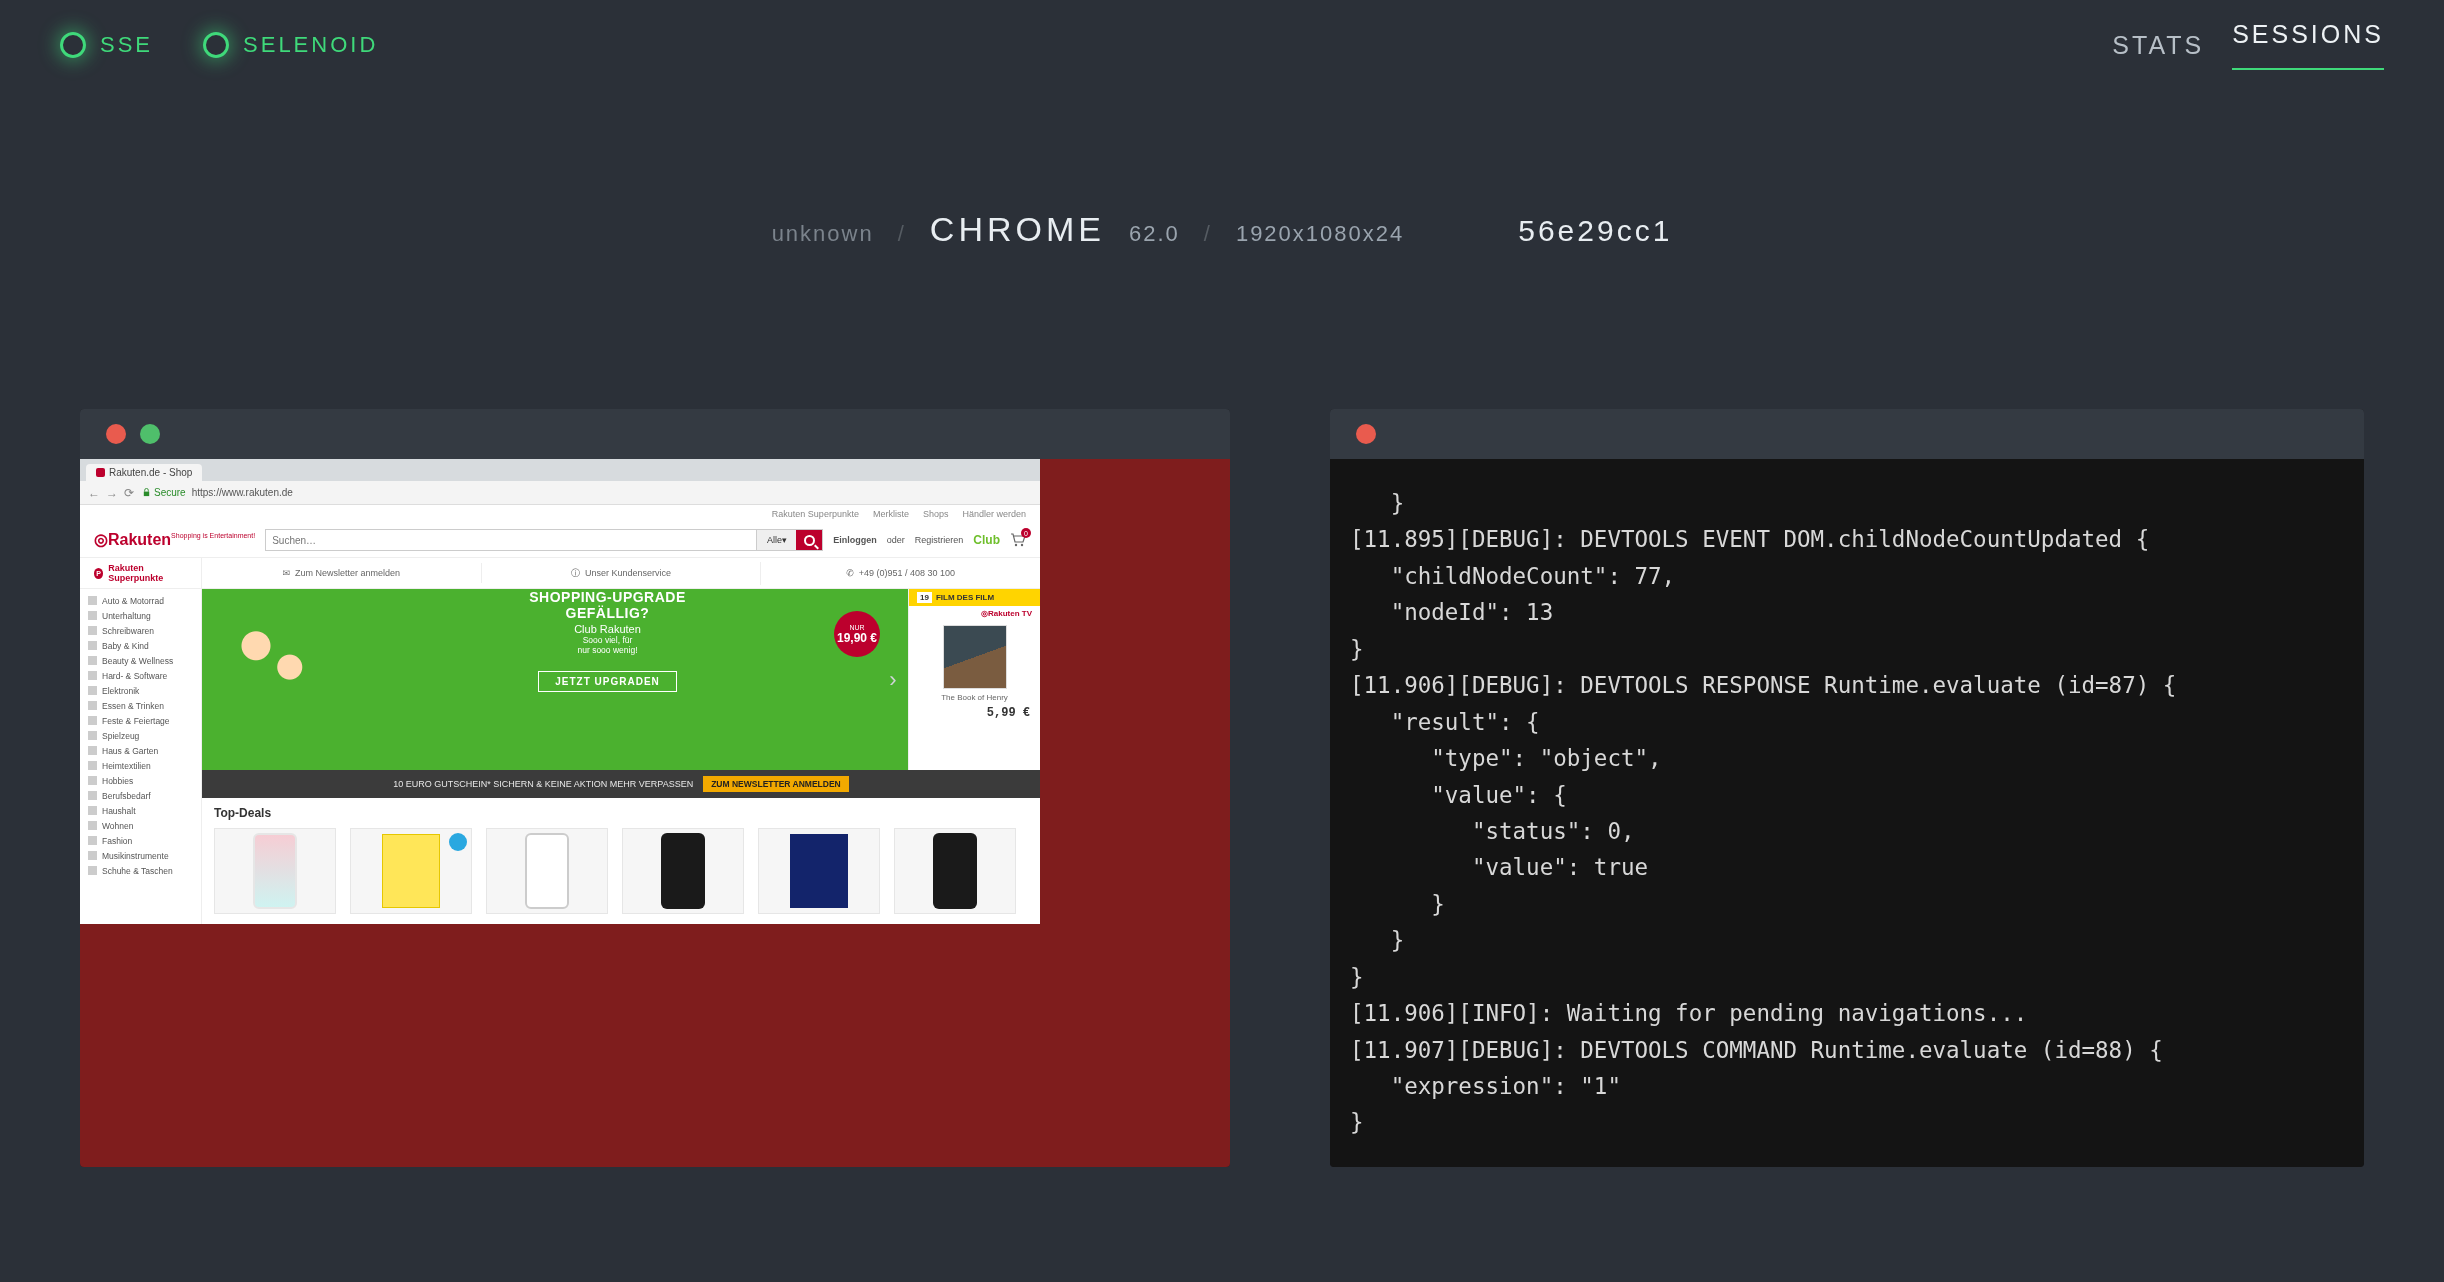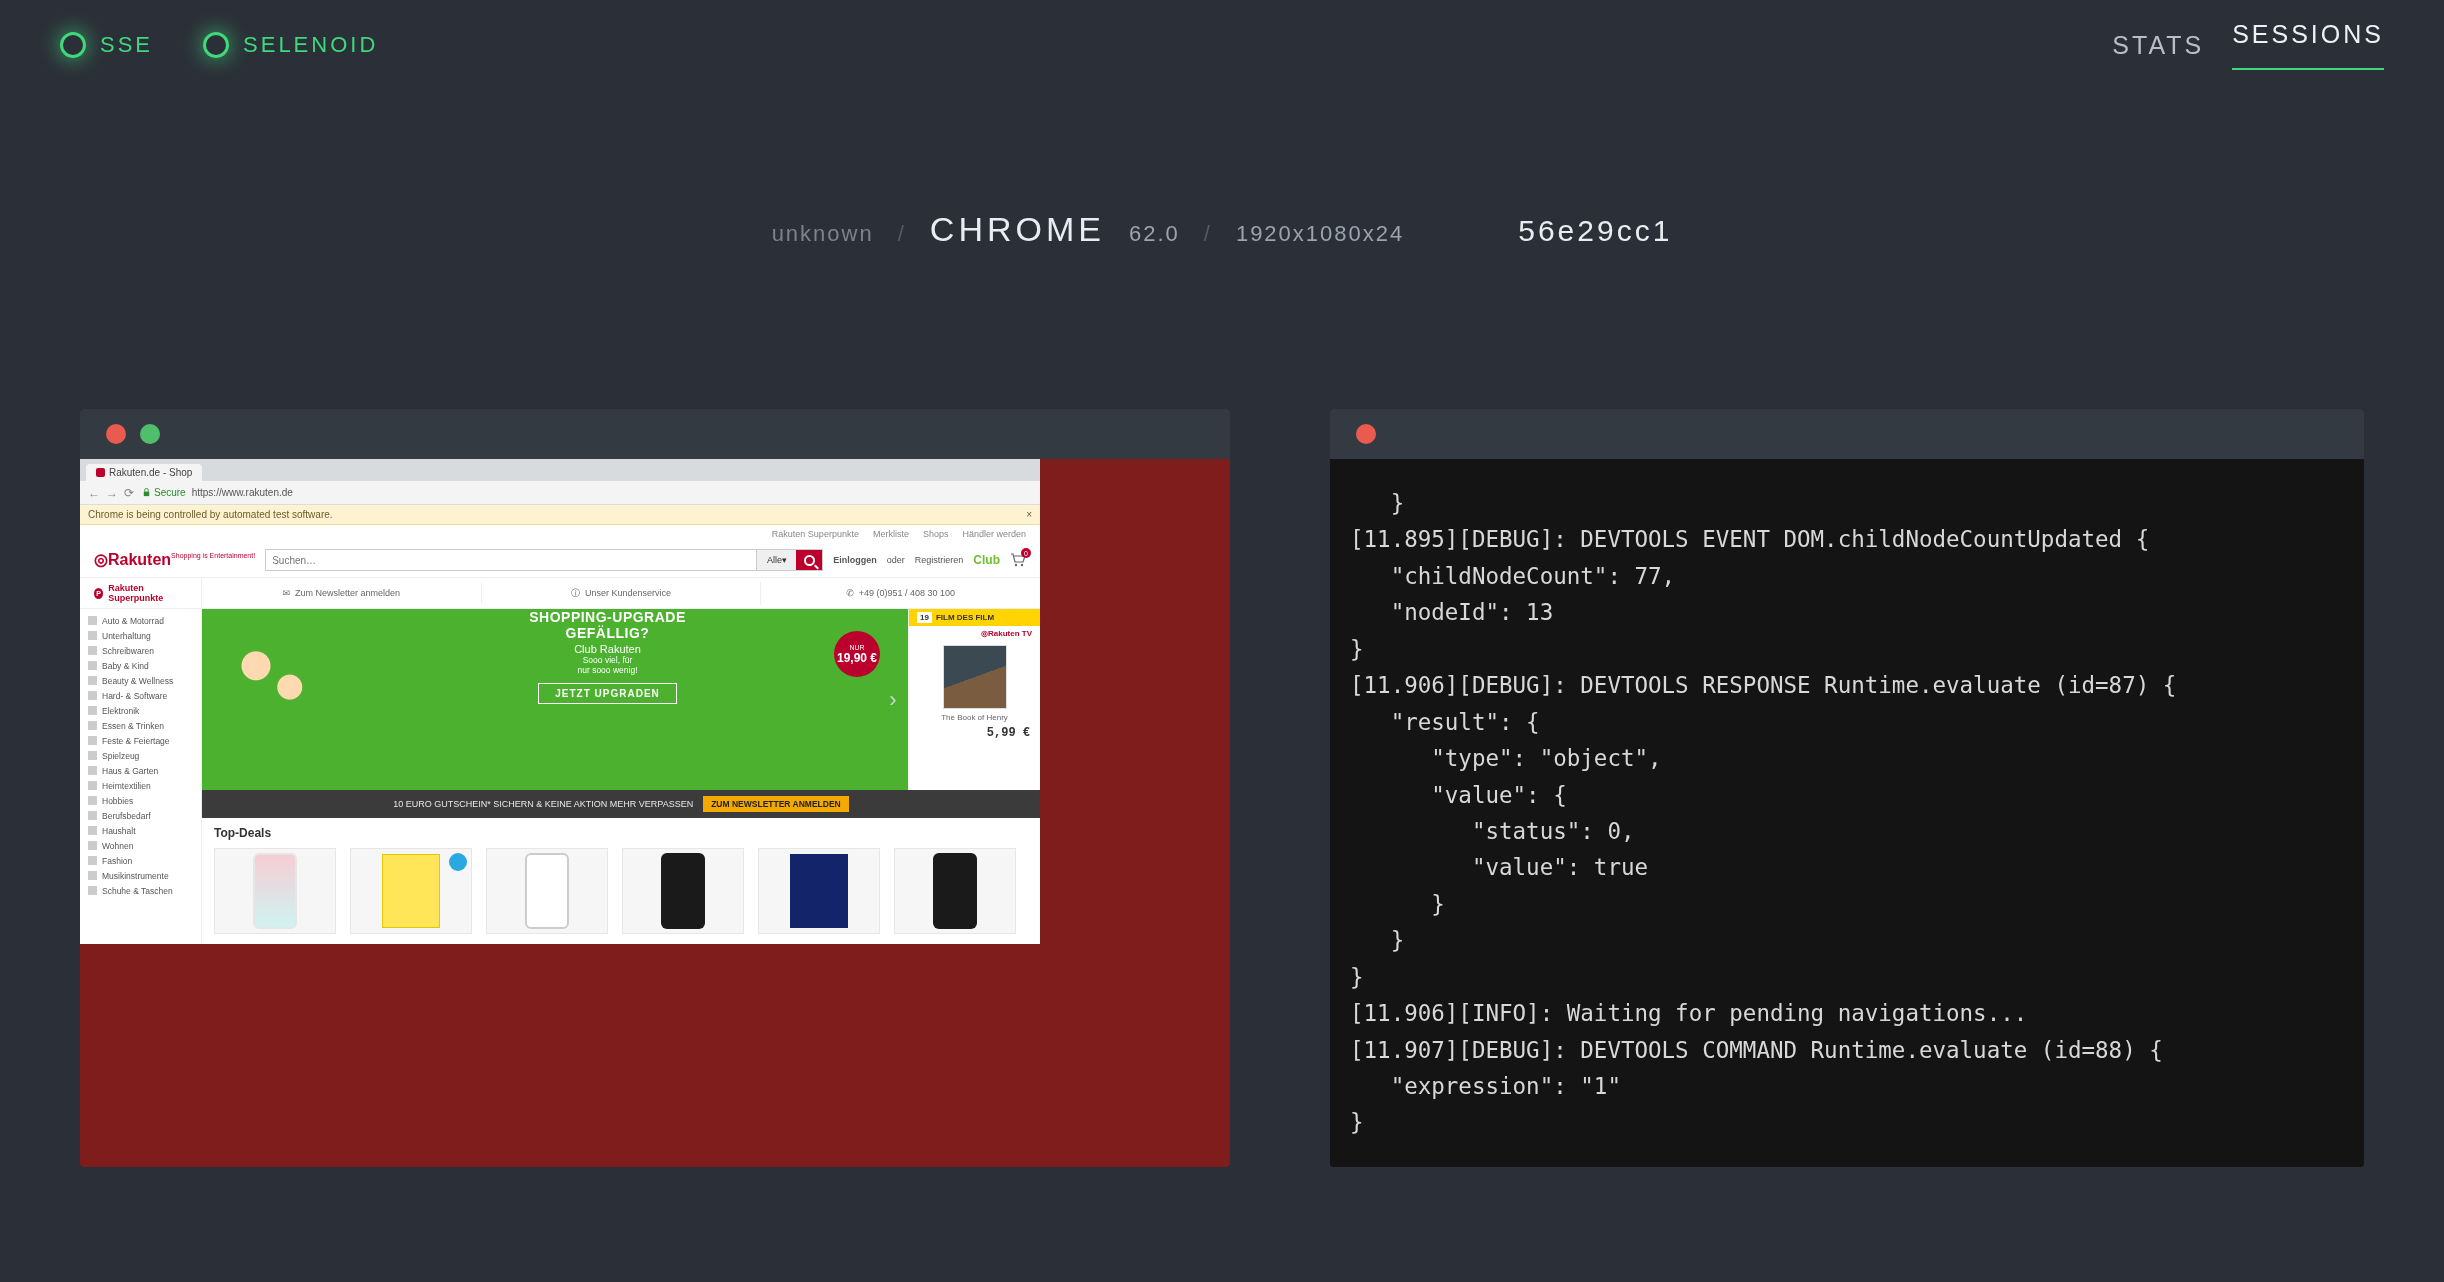--- a/index.html
+++ b/index.html
@@ -117,21 +117,21 @@
 .cat-item { font-size:8.5px; color:#555; padding:2.5px 8px; display:flex; align-items:center; gap:5px; }
 .cat-b { width:9px; height:9px; background:#ccc; }
 .main-col { flex:1; }
 .hero-row { display:flex; }
 .hero { flex:1; background:#4bb12f; color:#fff; height:181px; position:relative; display:flex; }
 .hero-people { width:135px; height:142px; background: radial-gradient(circle at 40% 40%, #ffd9b0 14px, transparent 15px), radial-gradient(circle at 65% 55%, #ffd9b0 12px, transparent 13px), linear-gradient(#4bb12f,#4bb12f); }
 .hero-text { text-align:center; flex:1; }
 .hero-h { font-weight:800; font-size:14px; letter-spacing:0.5px; }
 .hero-sub { font-size:11px; margin-top:2px; }
 .hero-small { font-size:8.5px; margin-top:0; line-height:1.2; }
-.hero-cta { display:inline-block; border:1.5px solid #fff; padding:4px 16px; font-size:10px; font-weight:700; margin-top:8px; letter-spacing:1px; }
+.hero-cta { display:inline-block; border:1.5px solid #fff; padding:4px 16px; font-size:10px; font-weight:700; margin-top:16px; letter-spacing:1px; }
 .price-badge { position:absolute; right:28px; top:22px; width:46px; height:46px; border-radius:50%; background:#bc002d; color:#fff; display:flex; flex-direction:column; align-items:center; justify-content:center; font-size:7px; }
 .price-badge .pr { font-size:12px; font-weight:700; }
 .hero-arrow { width:30px; display:flex; align-items:center; justify-content:center; color:#cfd3d6; font-size:22px; }
 .film-col { width:132px; background:#fff; border-left:1px solid #eee; }
 .film-hdr { background:#ffd400; font-size:8px; font-weight:700; padding:3px 8px; display:flex; align-items:center; gap:4px; }
 .film-tv { font-size:8px; color:#bc002d; font-weight:700; padding:3px 8px; text-align:right; }
 .film-img { width:64px; height:64px; margin:4px auto; background:linear-gradient(160deg,#3b4a52 50%,#7a5c40 50%); border:1px solid #ddd; }
 .film-title { font-size:8px; text-align:center; color:#666; }
 .film-price { font-size:12px; font-weight:700; text-align:right; padding:4px 10px;font-family:Liberation Mono, monospace; }
 .voucher-bar { background:#3b3b3b; color:#e8e8e8; font-size:9px; padding:6px 10px; display:flex; align-items:center; justify-content:center; gap:10px; }
@@ -210,24 +210,20 @@
           <span class="url-icn">⟳</span>
           <span class="secure">
             <svg class="lock-ic" viewBox="0 0 10 10">
                 <rect x="2" y="4" width="6" height="5" fill="#2a8c2a"></rect>
                 <path d="M3 4 V2.5 a2 2 0 0 1 4 0 V4" fill="none" stroke="#2a8c2a" stroke-width="1"></path>
               </svg>
             <span>Secure</span>
           </span>
           <span class="url-text">https://www.rakuten.de</span>
         </div>
-        <div class="chrome-banner">
-          <span>Chrome is being controlled by automated test software.</span>
-          <span>×</span>
-        </div>
         <div class="site-topnav">
           <span>Rakuten Superpunkte</span>
           <span>Merkliste</span>
           <span>Shops</span>
           <span>Händler werden</span>
         </div>
         <div class="site-header">
           <div class="rakuten-logo">
             <span>◎<span>Rakuten</span></span>
             <span class="rakuten-tag">Shopping is Entertainment!</span>

